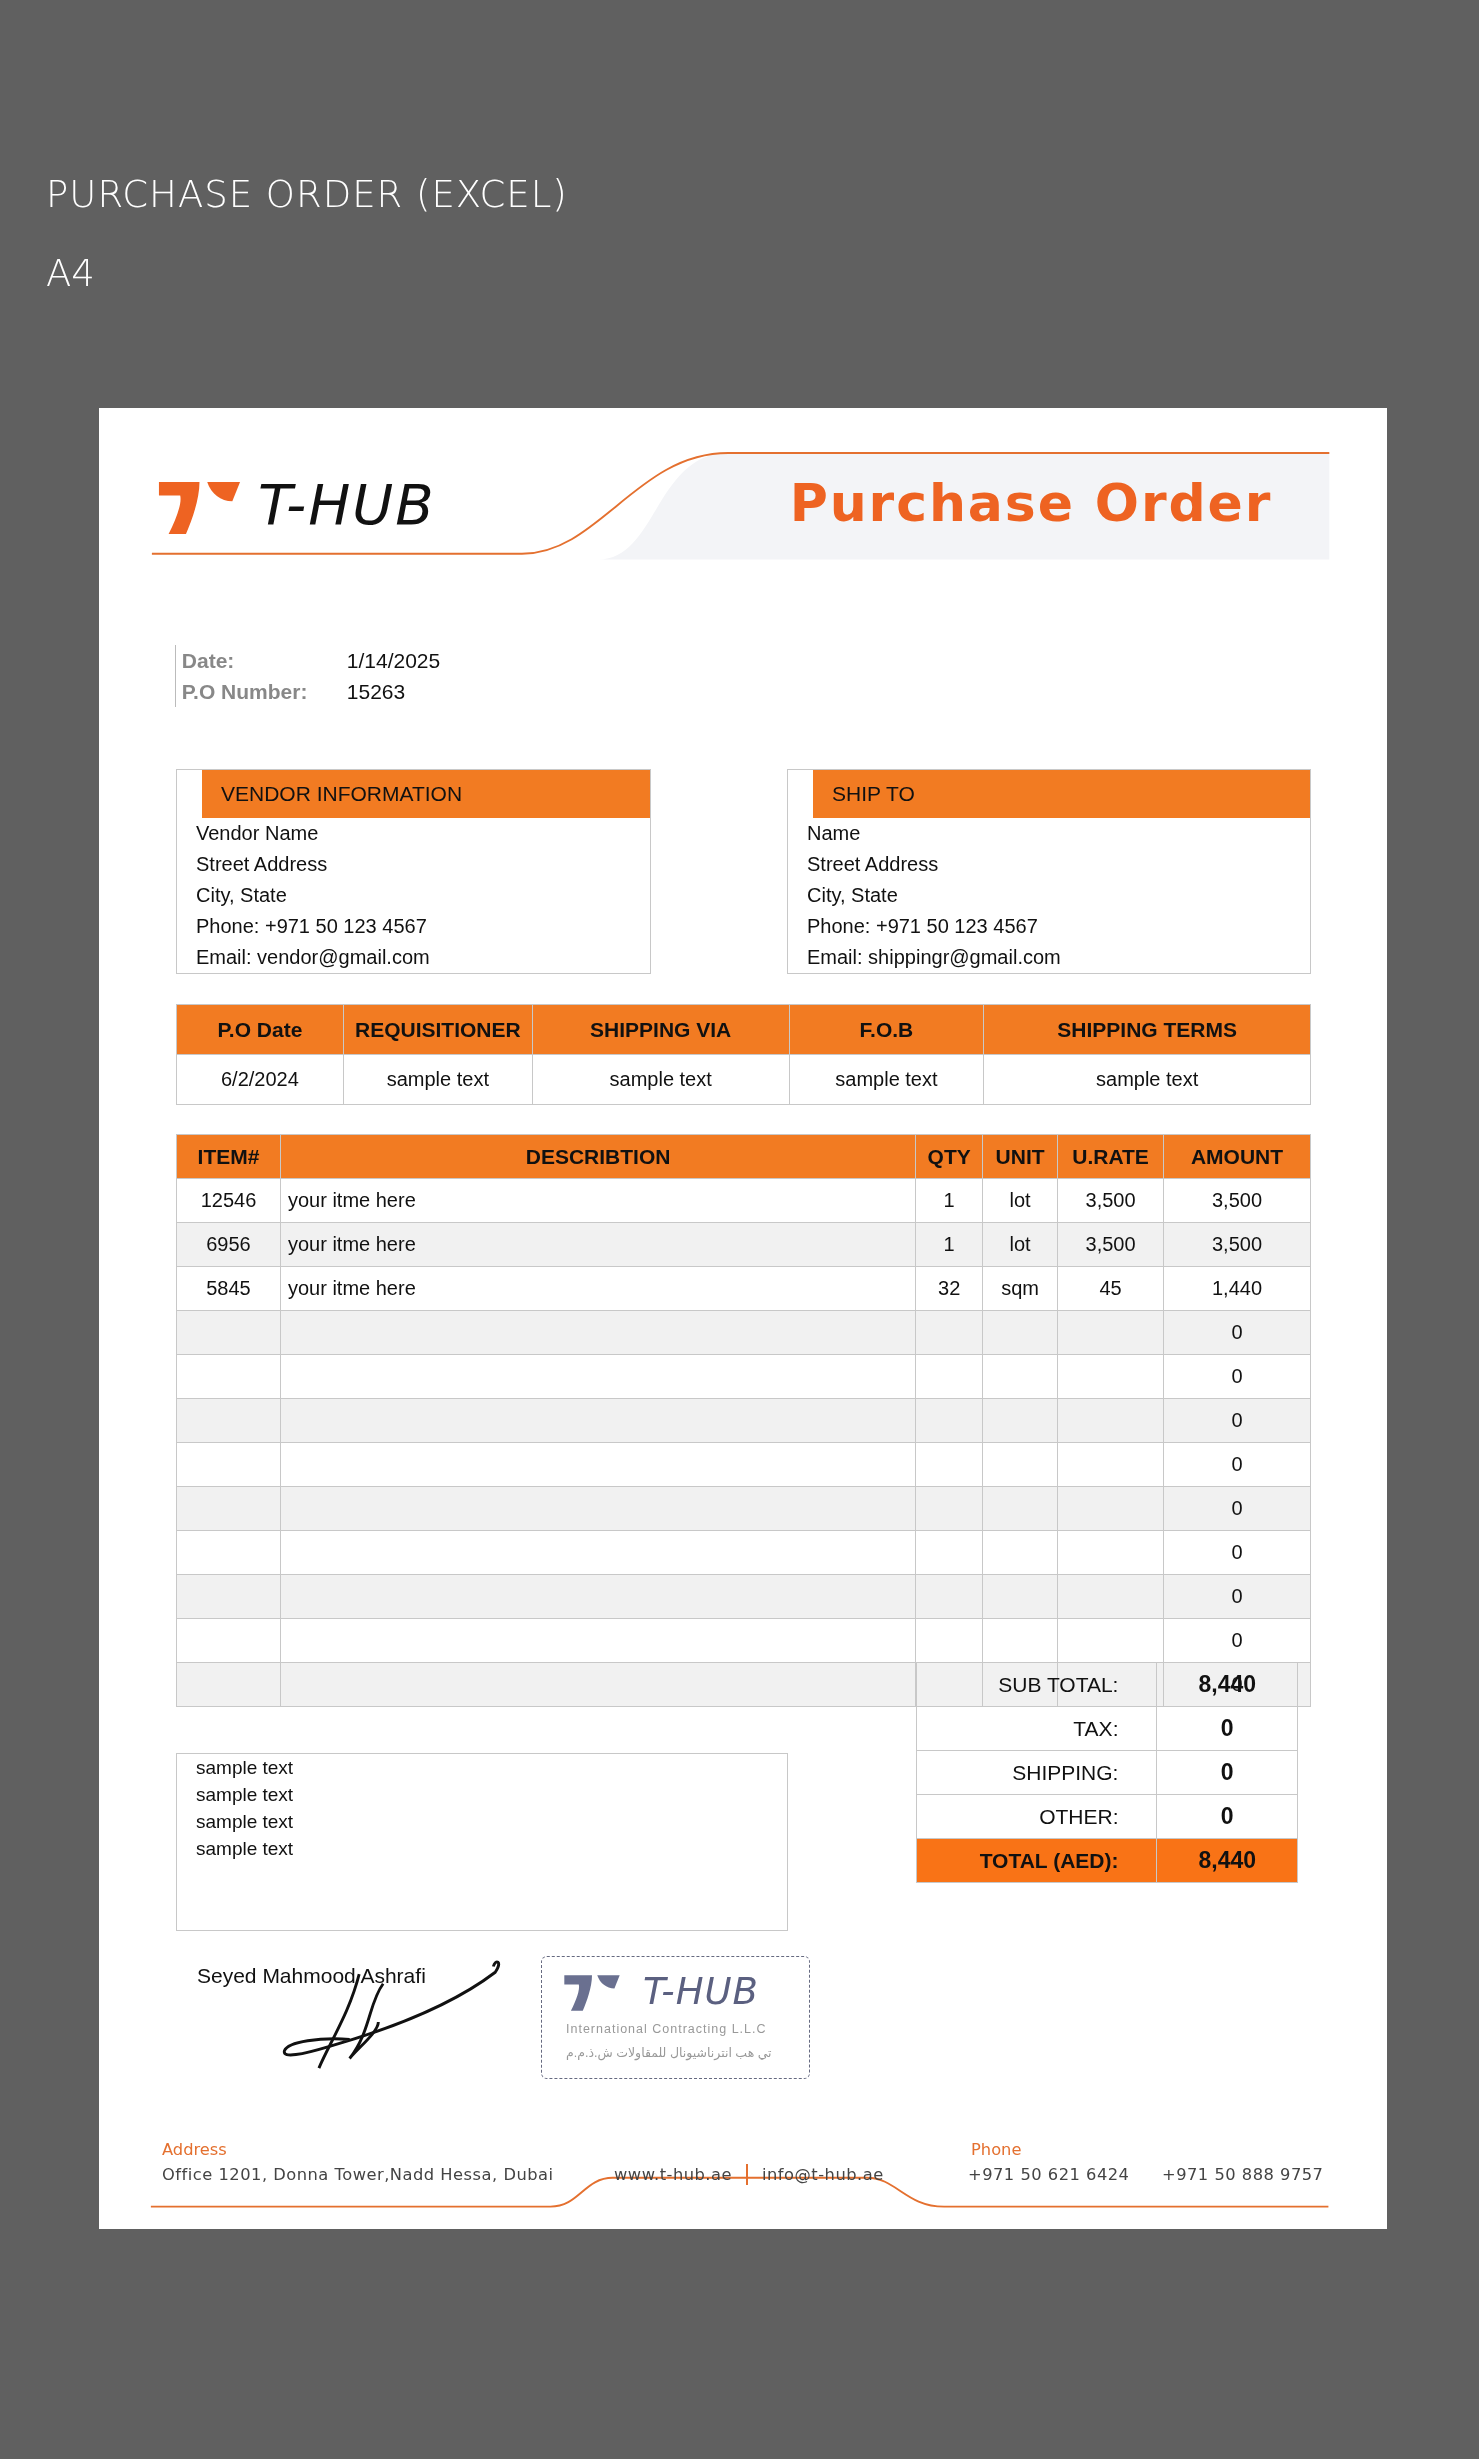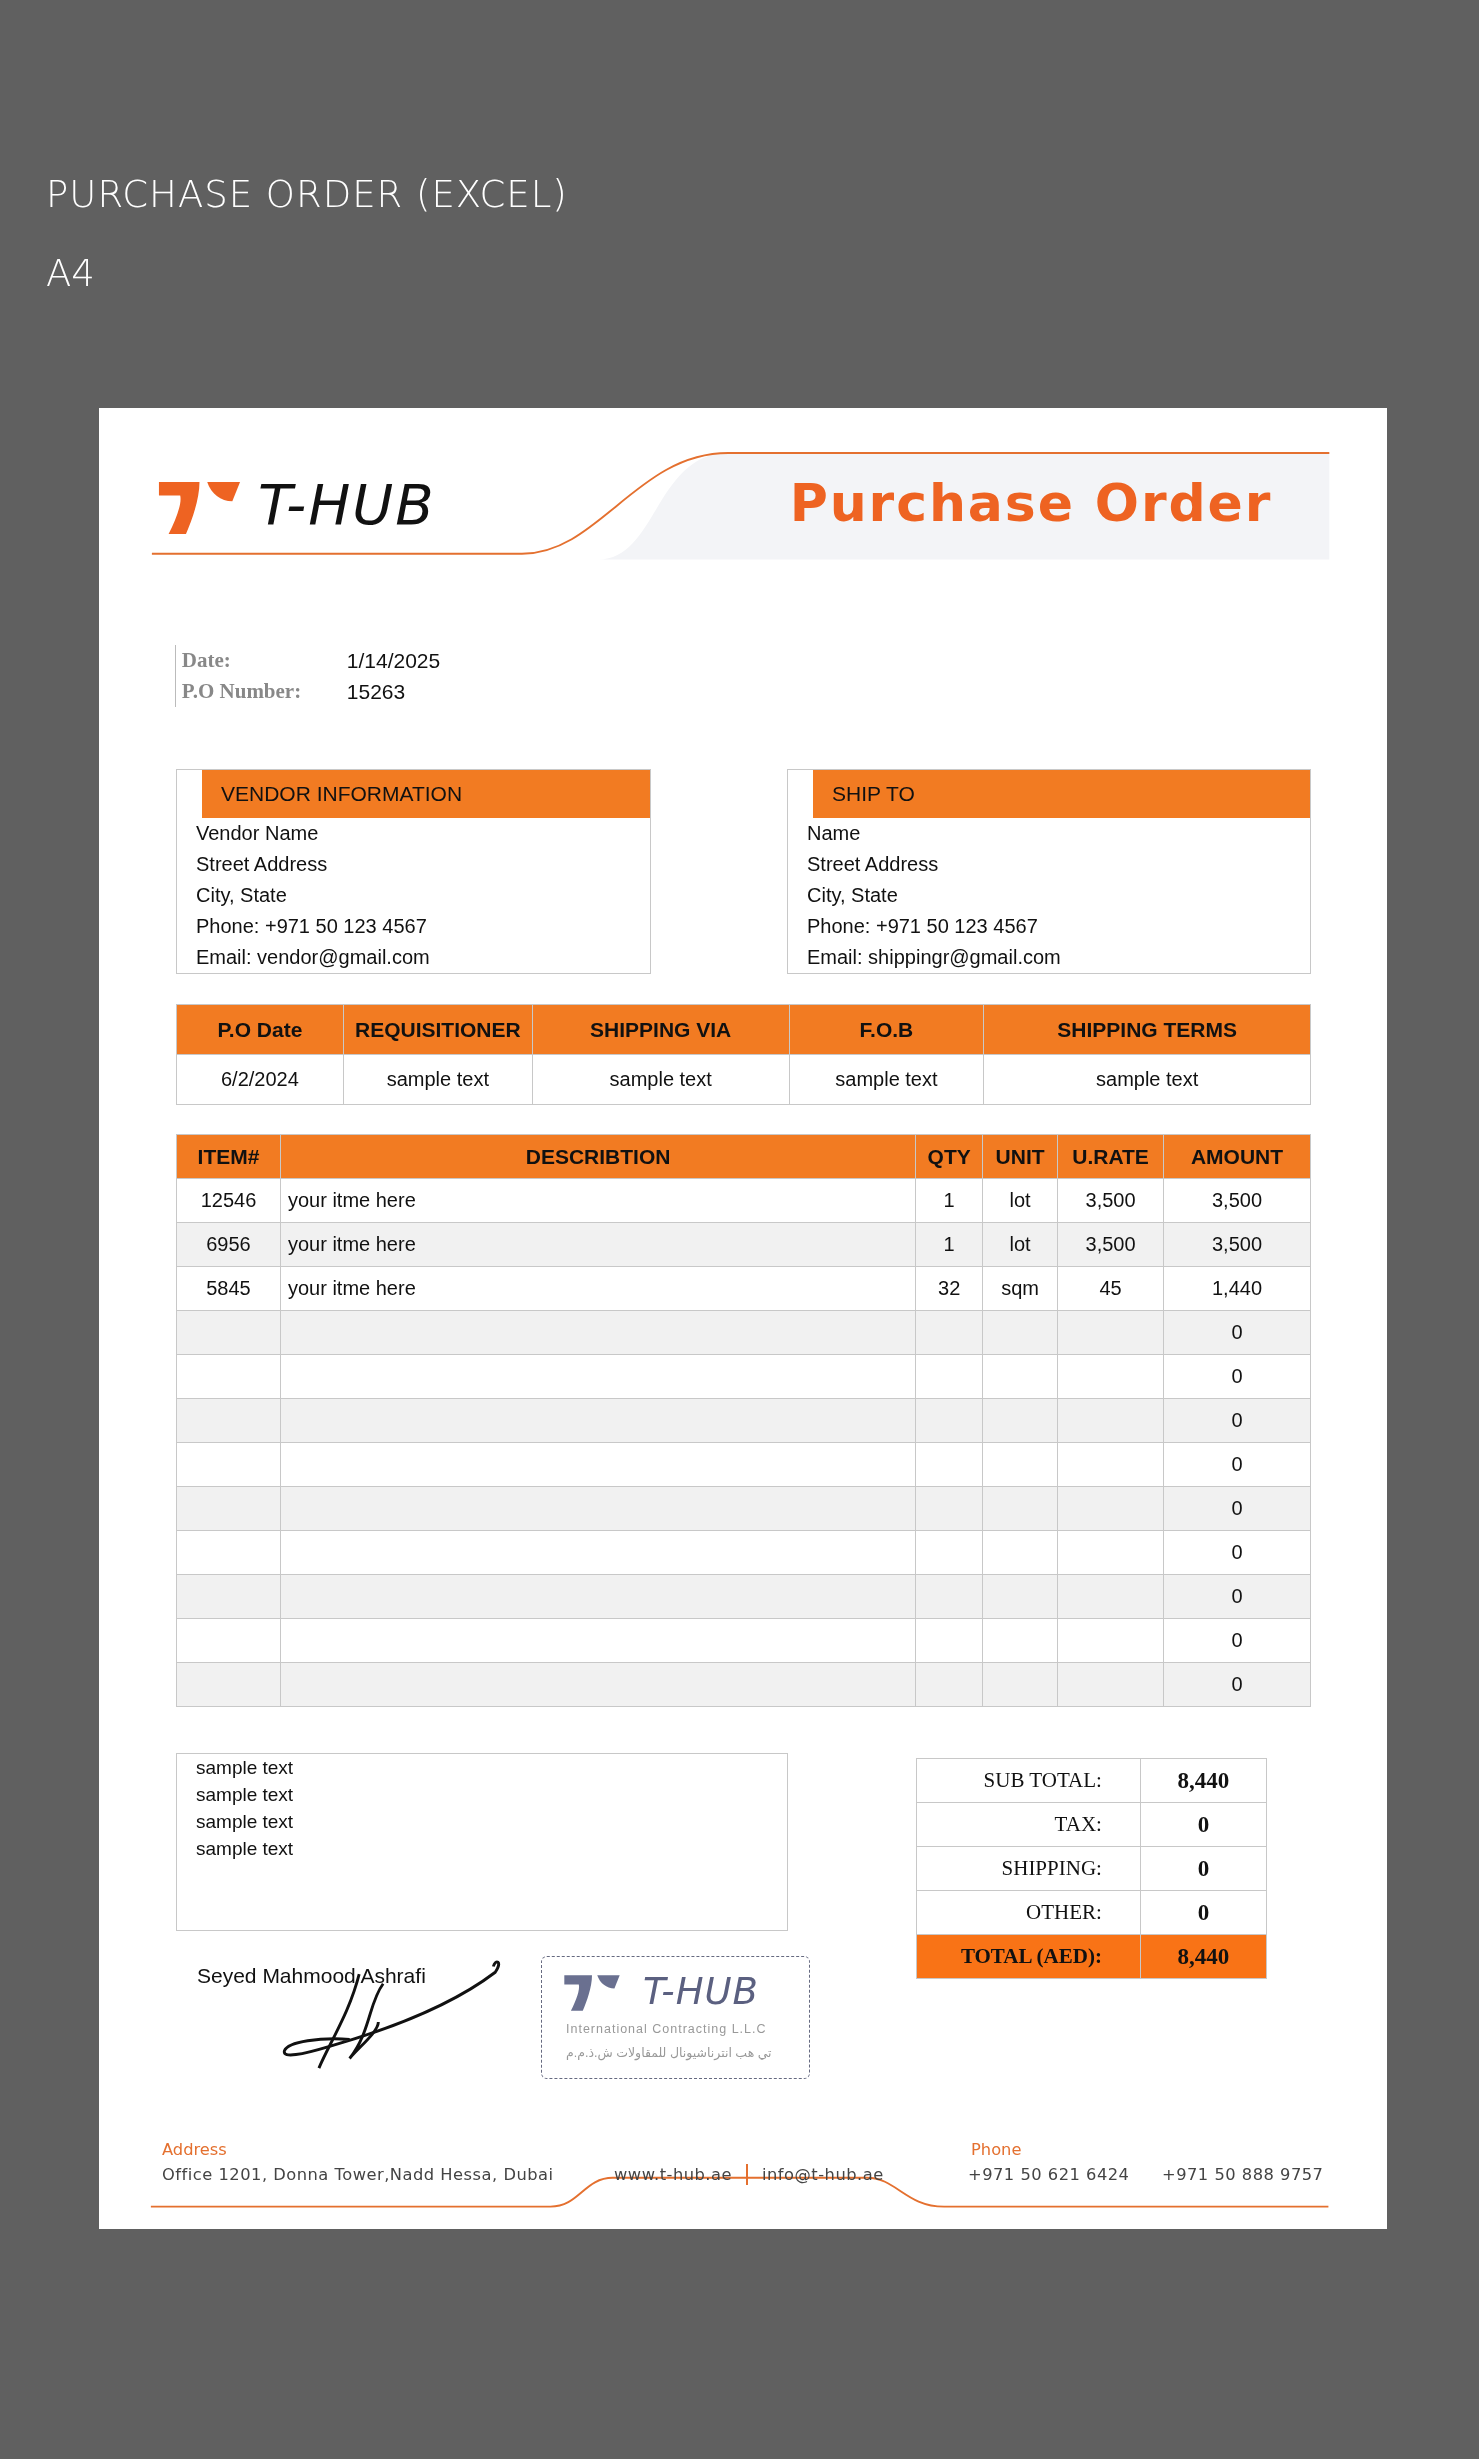--- a/index.html
+++ b/index.html
@@ -13,21 +13,21 @@
 
   
   .hdr-svg { position: absolute; left: 0; top: 0; }
   .logo-mark { position: absolute; left: 58px; top: 72px; width: 85px; height: 56px; }
   .logo-text { position: absolute; left: 159px; top: 64px; font-family: "DejaVu Sans", sans-serif; font-style: italic; font-weight: 400; font-size: 56px; letter-spacing: 1.9px; color: #111; }
   .po-title { position: absolute; left: 596px; top: 65px; width: 672px; text-align: center; font-family: "DejaVu Sans", sans-serif; font-weight: 700; font-size: 52px; color: #ee6322; letter-spacing: 1.9px; }
 
   
   .meta { position: absolute; left: 76px; top: 237px; border-left: 1.9px solid #bbb; padding-left: 5.8px; }
   .meta-row { display: flex; height: 31px; align-items: center; font-size: 21px; }
-  .meta-label { width: 165px; font-weight: 700; color: #888; font-family: Liberation Serif, serif; }
+  .meta-label { width: 165px; font-weight: 700; color: #888; }
   .meta-val { color: #111; }
 
   
   .box { position: absolute; border: 1.9px solid #c8c8c8; background: #fff; }
   .box-head { background: #f27b22; height: 48px; display: flex; align-items: center; padding-left: 19px; font-weight: 400; font-size: 21px; color: #111; margin-left: 25px; }
   .box-line { font-size: 20px; height: 31px; line-height: 31px; padding-left: 19px; color: #111; }
 
   
   table { border-collapse: collapse; position: absolute; }
   td, th { border: 1.9px solid #c8c8c8; font-size: 20px; text-align: center; color: #111; }
@@ -247,21 +247,21 @@
       <td></td>
       <td class="desc"></td>
       <td></td>
       <td></td>
       <td></td>
       <td>0</td>
     </tr>
   </tbody>
     </table>
 
-  <table class="totals" style="left:817px; top:1350px; width:351px;font-family:Liberation Serif, serif;">
+  <table class="totals" style="left:817px; top:1254px; width:382px;">
     <colgroup>
         <col style="width:248px">
         <col style="width:147px">
       </colgroup>
     <tbody>
         <tr>
       <td class="lbl">SUB TOTAL:</td>
       <td class="val">8,440</td>
     </tr>
     <tr>

